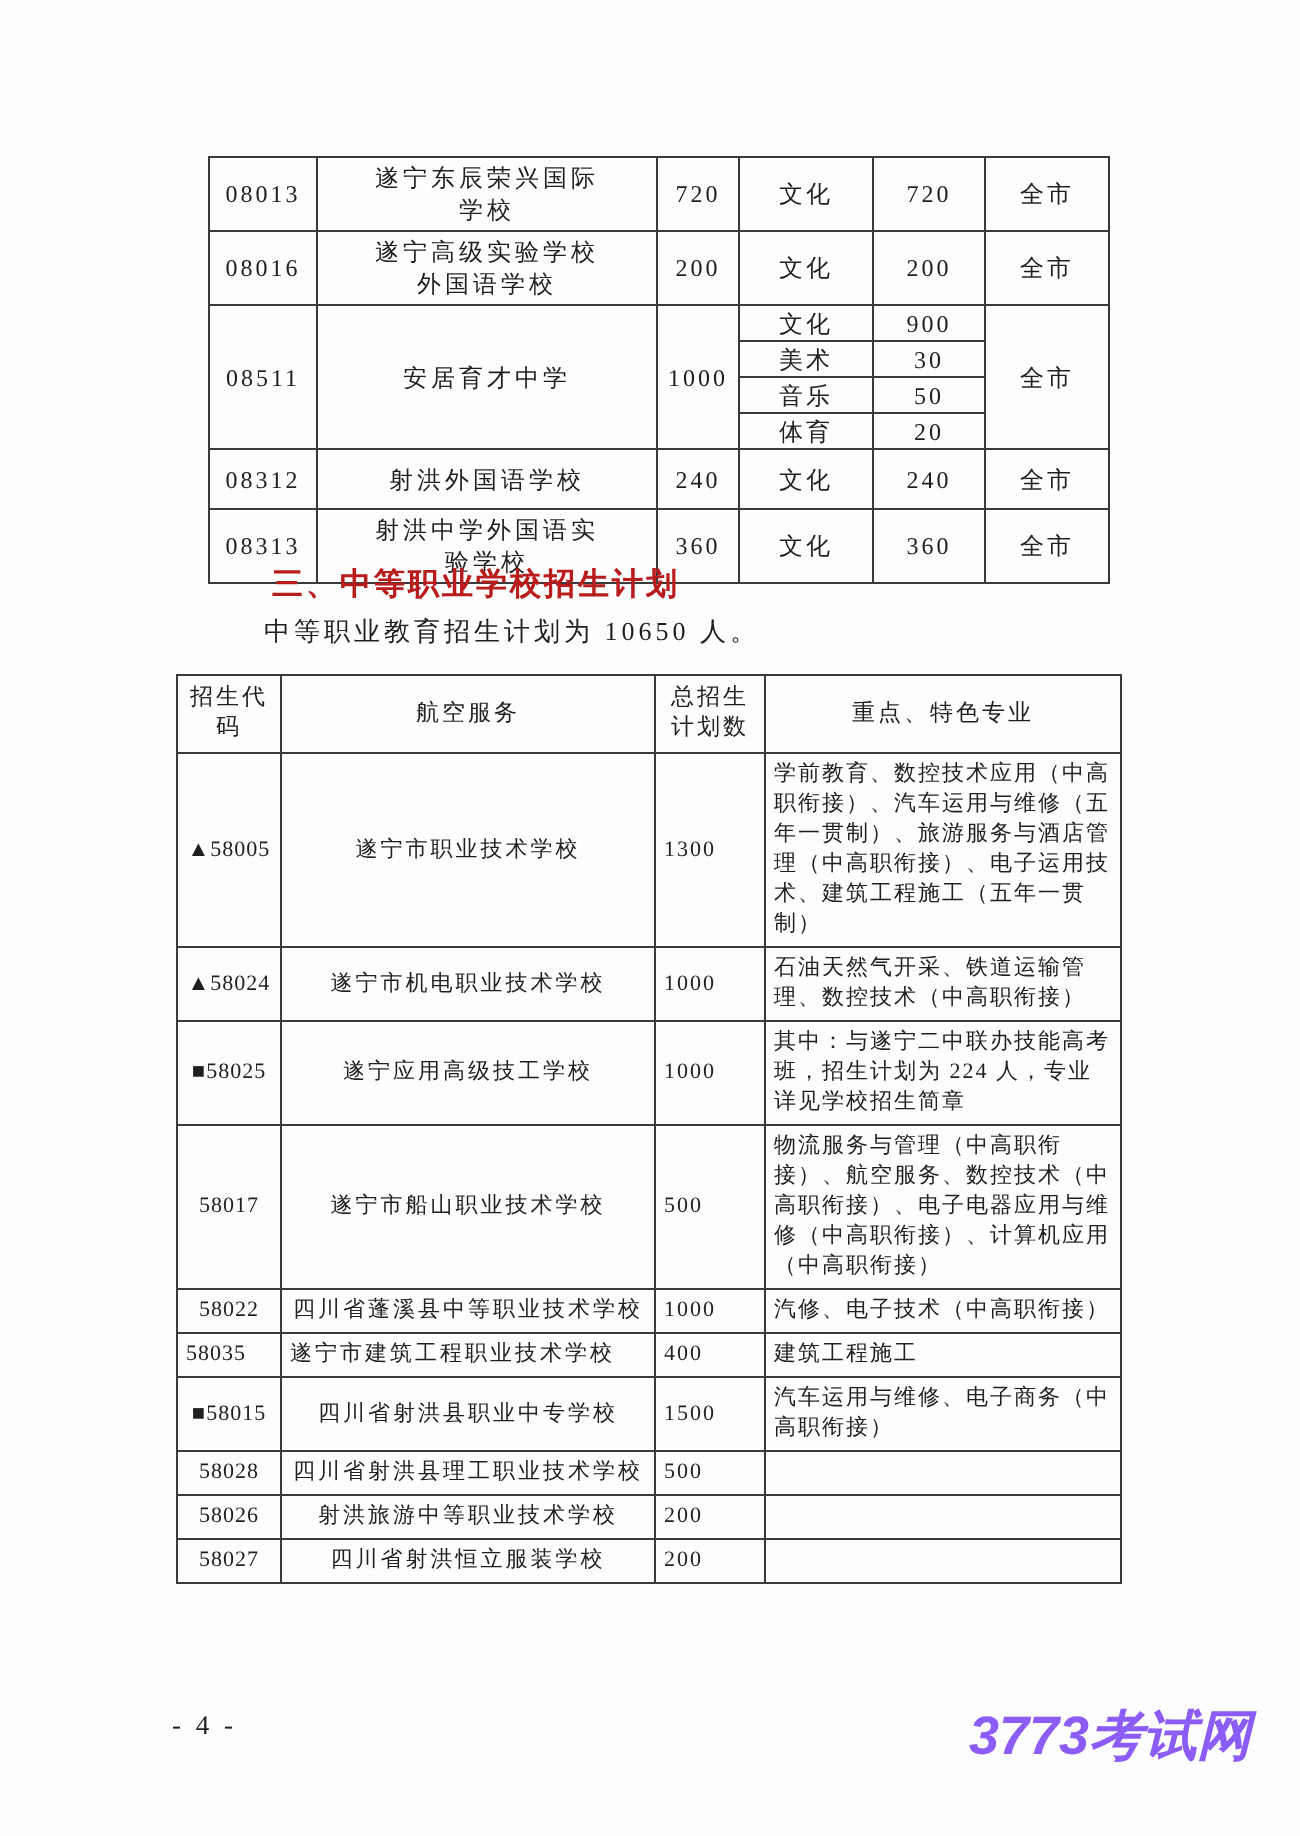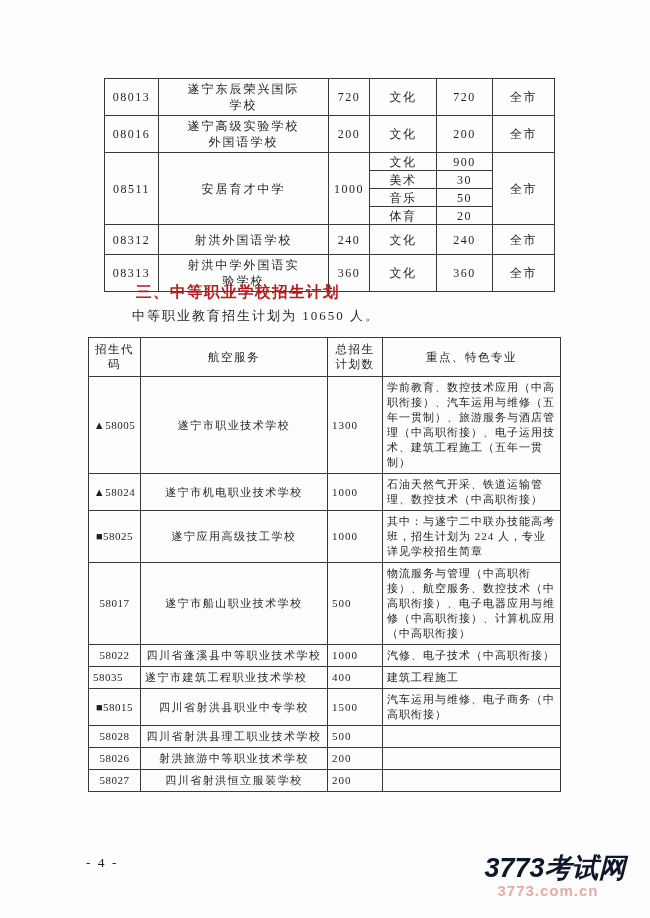--- a/index.html
+++ b/index.html
@@ -222,17 +222,16 @@
           <td class="school-name-cell">四川省射洪恒立服装学校</td>
           <td class="total-cell">200</td>
           <td class="majors-cell"></td>
         </tr>
       </tbody>
   </table>
 
   <div class="pagenum">- 4 -</div>
 
   <div class="watermark">
-    <div class="wm1" style="color: #0f172a; text-align: center;">3773考试网</div>
-    <div class="wm2" style="color: rgb(236, 169, 164);">3773.com.cn</div>
+    <div class="wm1" style="color: #8b5cf6; text-align: center;">3773考试网</div>
   </div>
 
 </div>
 
 </body></html>

